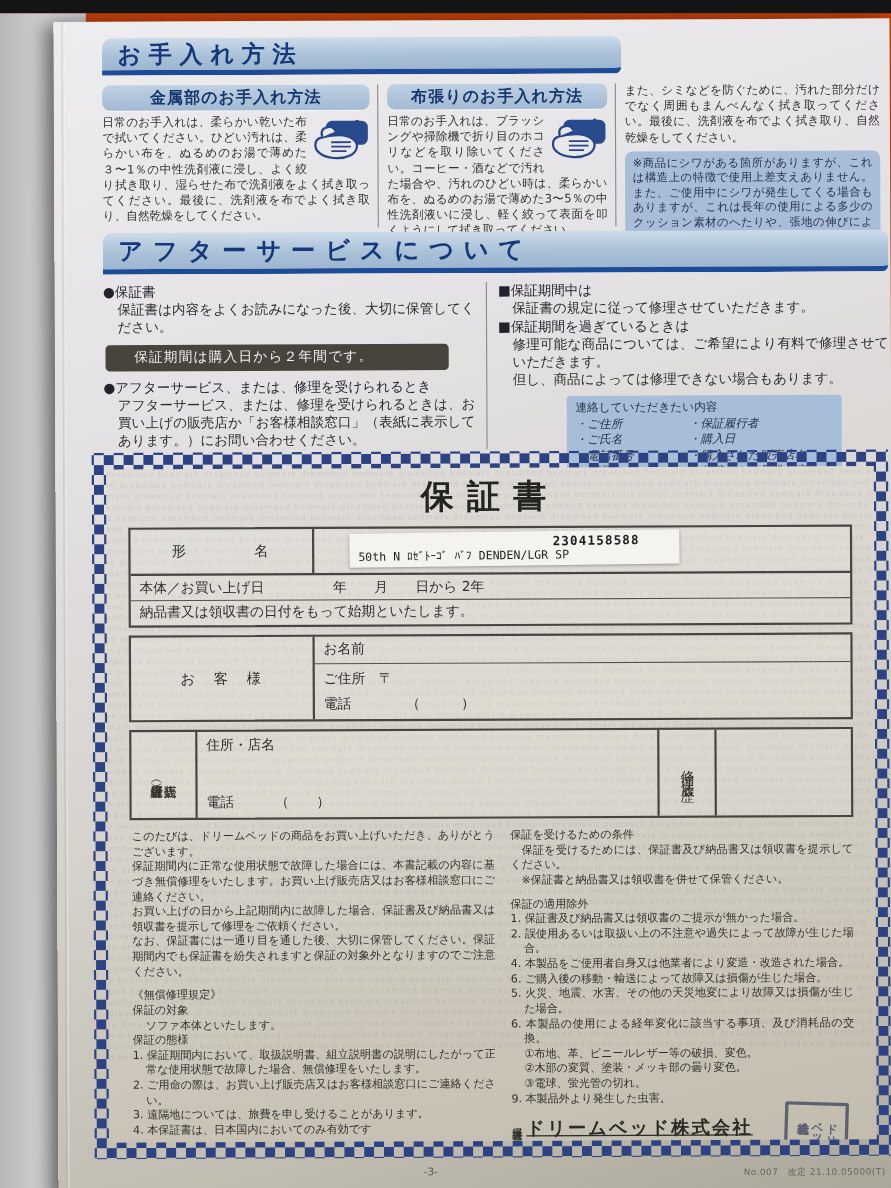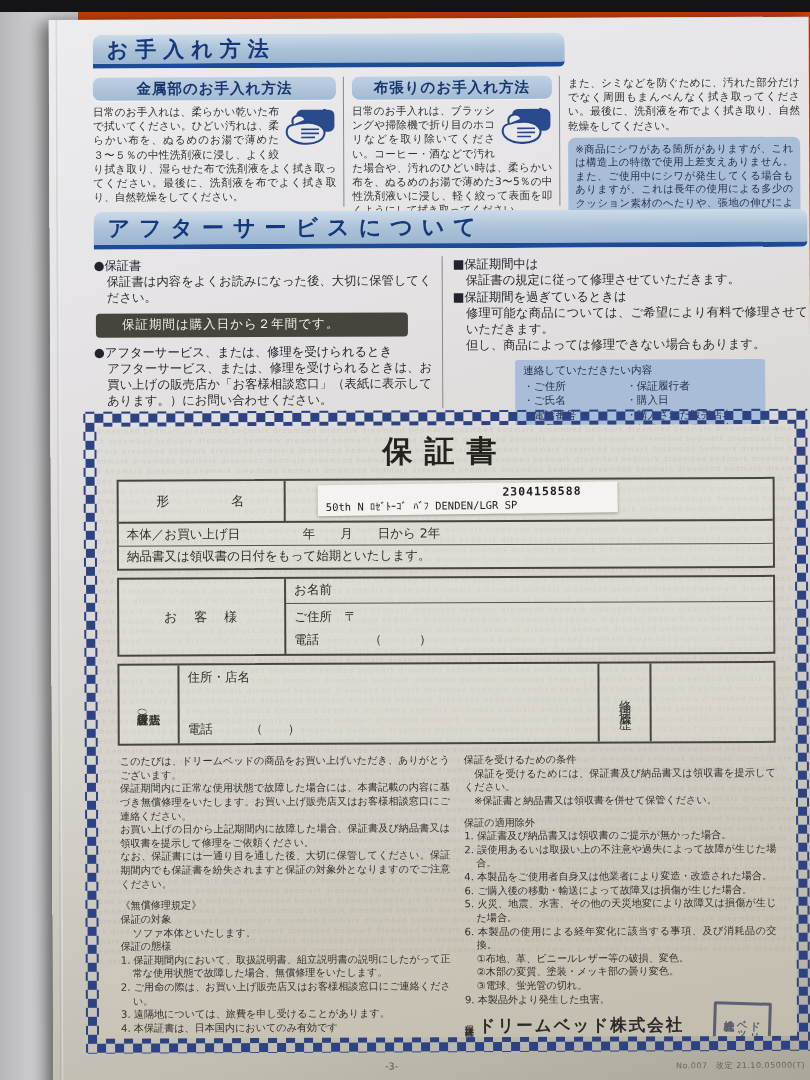--- a/index.html
+++ b/index.html
@@ -46,21 +46,21 @@
   .as-title { font-size:12.3px; font-weight:normal; color:#23232f; }
   .as-body { font-size:12.3px; line-height:1.3; padding-left:13px; color:#2c2c2a; white-space:pre-line; text-align:justify; }
   .banner { background:#46443d; color:#f2f1ec; border-radius:4px; font-size:12.5px;
     letter-spacing:1px; padding:3px 12px 4px 26px; margin:7px 0 7px 2px; width:312px; }
   .contact-box { background:#a8bdd7; border-radius:3px; margin:6px 0 0 62px; width:250px;
     padding:4px 8px 5px 8px; font-size:10.6px; color:#252f48; }
   .contact-title { margin-bottom:1px; }
   .contact-cols { display:flex; }
   .contact-col1 { width:44%; }
   .contact-col2 { flex:1; }
-  .contact-col1 div, .contact-col2 div { line-height:1.35; }
+  .contact-col1 div, .contact-col2 div { line-height:1.35;font-style:italic; }
 
   
   .frame { position:absolute; left:33px; top:392px; width:724px; height:642px;
     background-image:conic-gradient(#2d4283 0 25%, rgba(0,0,0,0) 0 50%, #2d4283 0 75%, rgba(0,0,0,0) 0);
     background-size:18px 18px; background-position:2px 2px; padding:15px 13px; }
   .card { position:relative; width:100%; height:100%; overflow:hidden;
     background:linear-gradient(168deg,#dfdcd7 0%,#d7d3cb 45%,#c9c4b6 80%,#c2bcad 100%); }
   .watermark { position:absolute; inset:0; overflow:hidden; font-size:7px; line-height:10px;
     color:rgba(70,75,90,.10); word-break:break-all; letter-spacing:1px; }
   .card-inner { position:relative; padding:4px 14px; }
@@ -99,21 +99,21 @@
   .ccol-left { width:330px; }
   .ccol-right { flex:1; }
   .small { font-size:10.1px; line-height:1.35; color:#31302c; white-space:pre-line; text-align:justify; }
   .hang { padding-left:12px; text-indent:-12px; }
   .indent1 { padding-left:12px; } .mt8 { margin-top:8px; }
 
   .issuer { display:flex; align-items:flex-start; margin-top:9px; position:relative; }
   .issuer-label { writing-mode:vertical-rl; font-size:9.5px; color:#2e2e2a; line-height:1;
     margin:2px 4px 0 0; letter-spacing:1px; }
   .issuer-main { }
-  .issuer-company { font-size:16.5px; font-weight:bold; letter-spacing:2px; color:#2a2a26; }
+  .issuer-company { font-size:16.5px; font-weight:bold; letter-spacing:2px; color:#2a2a26;text-decoration:underline; }
   .issuer-addr { font-size:10px; color:#33322e; margin-top:2px; letter-spacing:.5px; }
   .stamp { position:absolute; right:6px; top:-12px; width:58px; height:58px;
     border:3px solid #4a5068; color:#4a5068; transform:rotate(2deg);
     display:flex; align-items:center; justify-content:center;
     writing-mode:vertical-rl; white-space:pre-line; font-size:10.5px; line-height:1.25;
     font-weight:bold; opacity:.85; border-radius:2px; }
 
   .footer { position:absolute; left:0; top:1042px; width:760px; font-size:9.5px; color:#55544e; }
   .footer-page { position:absolute; left:332px; }
   .footer-doc { position:absolute; right:8px; top:1px; font-size:8px; color:#66655e; letter-spacing:.5px; }
@@ -135,21 +135,21 @@
           <span class="hand">
             <svg width="52" height="40" viewBox="0 0 64 48">
               <rect x="15" y="3" width="47" height="27" rx="7" fill="#2a4a8e"></rect>
               <circle cx="50" cy="4" r="2.2" fill="#2a4a8e"></circle>
                 <circle cx="58" cy="7" r="2.2" fill="#2a4a8e"></circle>
               <path d="M9 22 C2 24 1 34 8 39 C15 45 32 47 42 42 C50 38 52 30 47 25 C42 20 35 19 29 19 C21 19 15 20 9 22 Z" fill="#e8e7e9" stroke="#27468a" stroke-width="2.5"></path>
               <path d="M21 27 h22 M21 32 h22 M21 37 h17" stroke="#27468a" stroke-width="2" fill="none"></path>
               <path d="M11 21 q-3 -9 6 -11 q7 -1 9 5" fill="#e8e7e9" stroke="#27468a" stroke-width="2.5"></path>
             </svg>
           </span>
-          <span>日常のお手入れは、柔らかい乾いた布で拭いてください。ひどい汚れは、柔らかい布を、ぬるめのお湯で薄めた３〜５％の中性洗剤液に浸し、よく絞り拭き取り、湿らせた布で洗剤液をよく拭き取ってください。最後に、洗剤液を布でよく拭き取り、自然乾燥をしてください。</span>
+          <span>日常のお手入れは、柔らかい乾いた布で拭いてください。ひどい汚れは、柔らかい布を、ぬるめのお湯で薄めた３〜1％の中性洗剤液に浸し、よく絞り拭き取り、湿らせた布で洗剤液をよく拭き取ってください。最後に、洗剤液を布でよく拭き取り、自然乾燥をしてください。</span>
         </div>
       </div>
 
       <div class="care-col care-col2">
         <div class="pill">布張りのお手入れ方法</div>
         <div class="care-text">
           <span class="hand">
             <svg width="52" height="40" viewBox="0 0 64 48">
               <rect x="15" y="3" width="47" height="27" rx="7" fill="#2a4a8e"></rect>
               <circle cx="50" cy="4" r="2.2" fill="#2a4a8e"></circle>

